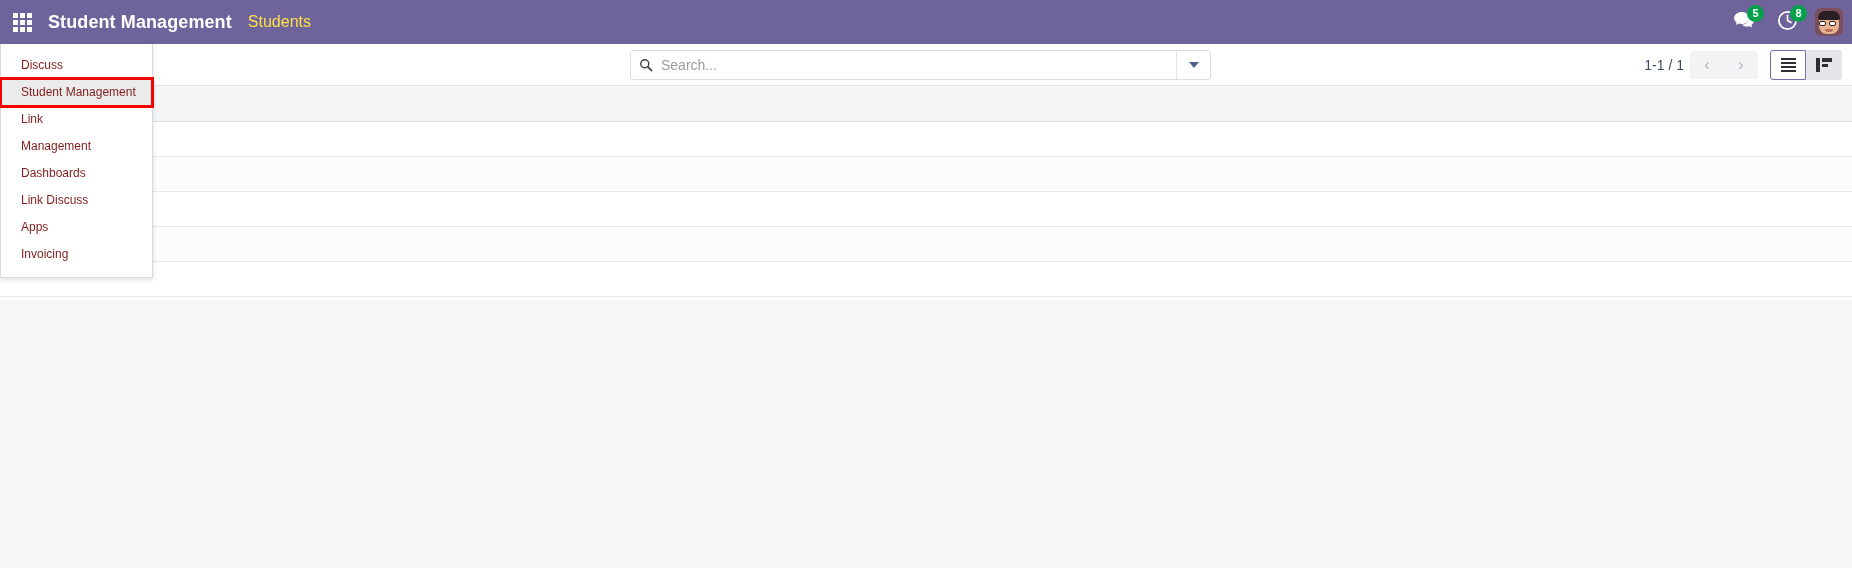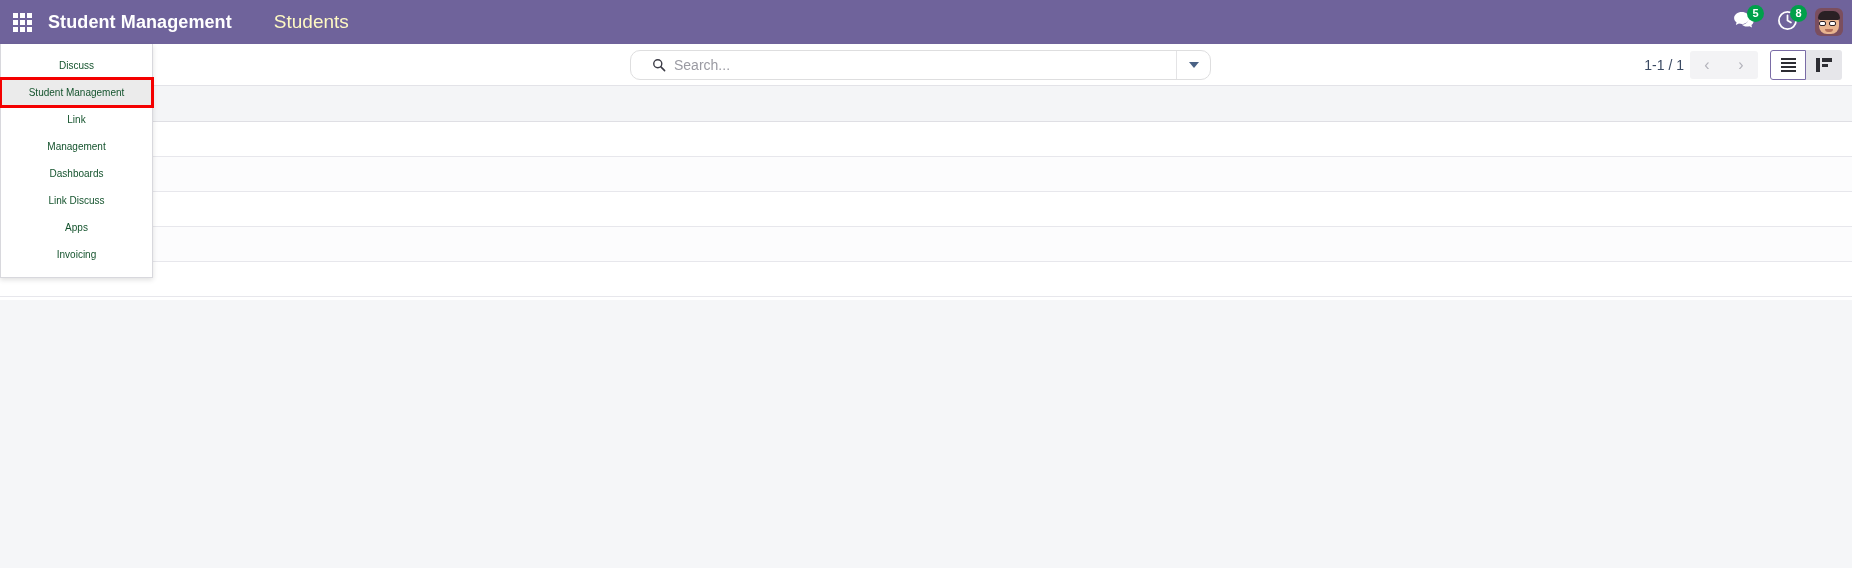--- a/index.html
+++ b/index.html
@@ -37,23 +37,23 @@
 
   .brand-title {
     color: #ffffff;
     font-size: 18px;
     font-weight: 700;
     letter-spacing: .1px;
     margin-left: 4px;
     white-space: nowrap;
   }
   .nav-menu-item {
-    color: #fef9c3;
-    font-size: 19px;
-    margin-left: 42px;
+    color: #fde047;
+    font-size: 16px;
+    margin-left: 16px;
     white-space: nowrap;
     cursor: pointer;
   }
 
   .nav-right {
     margin-left: auto;
     display: flex;
     align-items: center;
     height: 44px;
     padding-right: 9px;
@@ -127,25 +127,24 @@
     cursor: pointer;
   }
 
   .searchview {
     position: absolute;
     left: 630px;
     top: 6px;
     width: 581px;
     height: 30px;
     border: 1px solid #dededf;
-    border-radius: 10px;
+    border-radius: 3px;
     background: #fff;
     display: flex;
     align-items: center;
-    padding-left: 13px;
   }
   .searchview .magnifier {
     width: 30px;
     display: flex; align-items: center; justify-content: center;
     color: #4c4c54;
   }
   .searchview input {
     flex: 1;
     border: none;
     outline: none;
@@ -251,27 +250,26 @@
     width: 153px;
     background: #ffffff;
     border: 1px solid #d8d8dd;
     border-top: none;
     box-shadow: 0 2px 5px rgba(0,0,0,.12);
     padding: 8px 0 9px 0;
     z-index: 50;
   }
   .apps-dropdown .menu-link {
     display: block;
-    font-size: 10px;
-    color: #14532d;
+    font-size: 12px;
+    color: #7f1d1d;
     padding: 4px 20px;
     line-height: 19px;
     white-space: nowrap;
     cursor: pointer;
-    text-align: center;
   }
   .apps-dropdown .menu-link.highlighted {
     background: #ebebeb;
     outline: 3px solid #f40000;
     outline-offset: -1px;
     position: relative;
     z-index: 2;
   }
 </style>
 </head>

